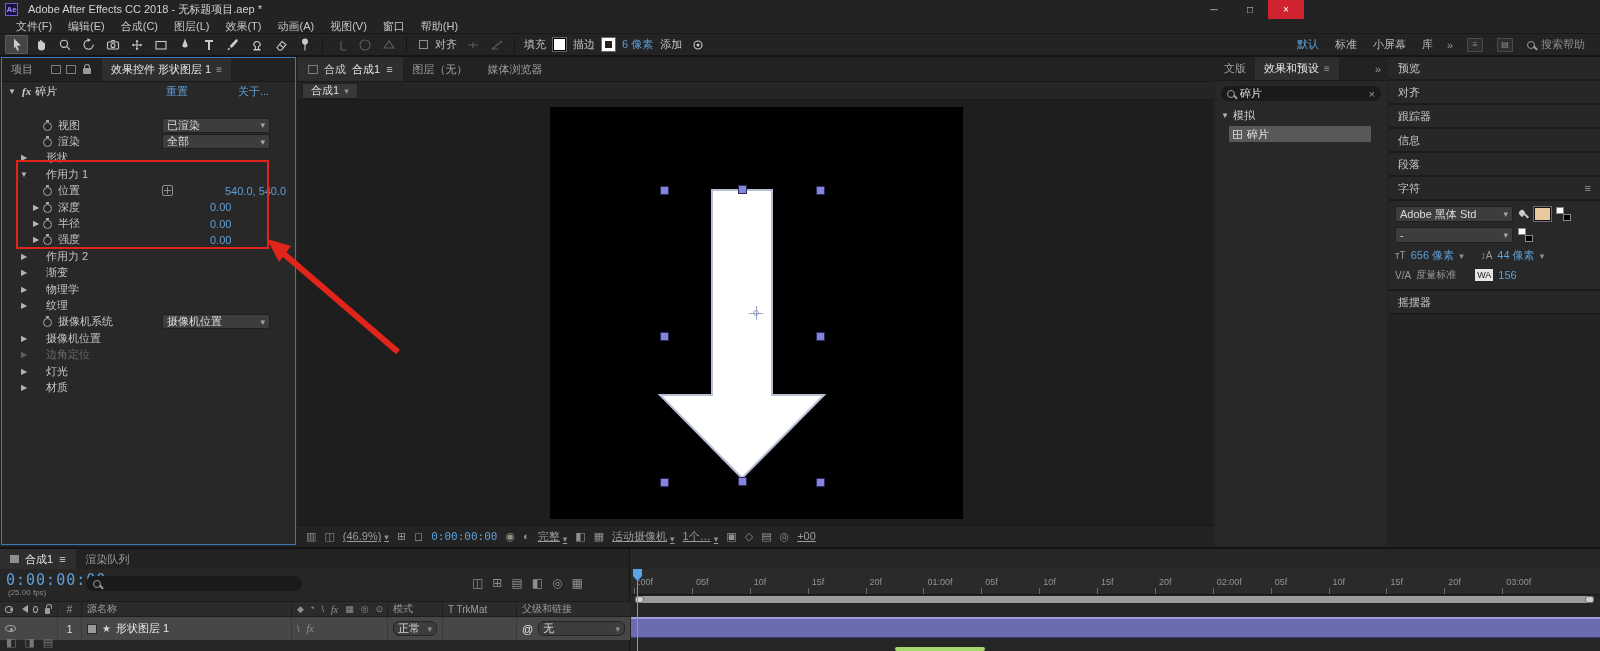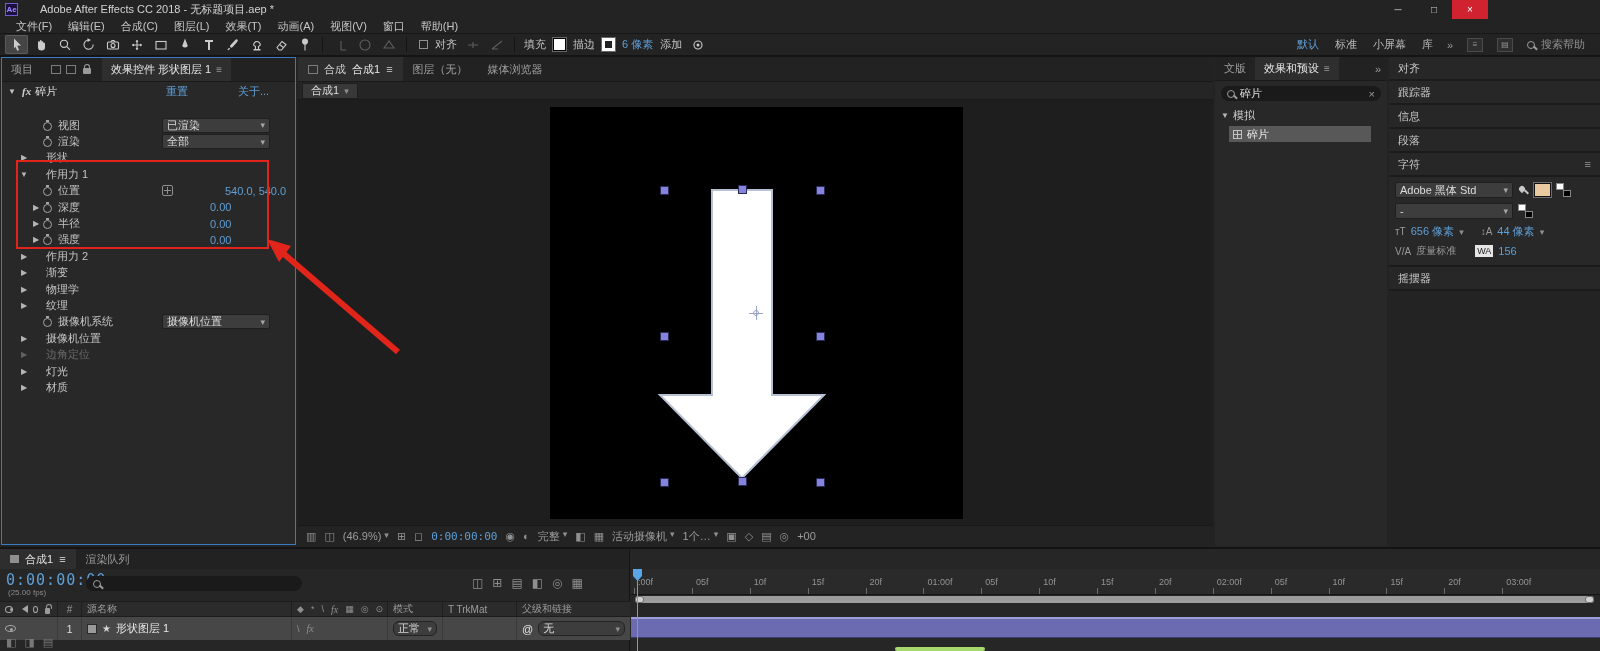--- a/index.html
+++ b/index.html
@@ -1,21 +1,21 @@
 <!DOCTYPE html>
 <html style="--c-accent: #5f9fd6; --c-annotation: #e1251b; --c-layerbar: #6b6bb2; --c-layerbar_edge: #9d9dd8; --c-cache: #a5d96d; --c-handle: #8484de; --c-panel_outline: #3a7abf; --c-close_btn: #d1232f;"><head>
 <meta charset="utf-8">
 <style>
   *{margin:0;padding:0;box-sizing:border-box;}
   html,body{width:1600px;height:651px;background:#1a1a1a;}
   body{font-family:"Liberation Sans","DejaVu Sans",sans-serif;font-size:11px;color:#c8c8c8;overflow:hidden;}
   #app{position:relative;width:1600px;height:651px;background:#232323;overflow:hidden;}
 
   
-  .titlebar{position:absolute;left:0;top:0;width:1488px;height:19px;background:#232323;display:flex;align-items:center;gap:22px;padding-left:5px;}
+  .titlebar{position:absolute;left:0;top:0;width:1304px;height:19px;background:#232323;display:flex;align-items:center;gap:10px;padding-left:5px;}
   .ae-logo{width:13px;height:13px;background:#1d1040;color:#9d8cff;border:1px solid #6f5fd0;font-size:8px;font-weight:bold;display:flex;align-items:center;justify-content:center;}
   .tb-title{font-size:11px;color:#d2d2d2;}
   .win-controls{margin-left:auto;display:flex;height:19px;}
   .win-btn{width:36px;display:flex;align-items:center;justify-content:center;font-size:10px;color:#cfcfcf;}
   .win-btn.close{background:var(--c-close_btn);color:#fff;}
 
   
   .menubar{position:absolute;left:0;top:19px;width:1600px;height:15px;background:#232323;display:flex;align-items:center;padding-left:8px;border-bottom:1px solid #171717;}
   .menu-item{padding:0 8px;color:#c6c6c6;}
 
@@ -90,21 +90,21 @@
   .comp-tab{height:16px;background:#383838;border:1px solid #1e1e1e;display:flex;align-items:center;gap:5px;padding:0 8px;color:#dcdcdc;}
   .canvas-area{position:absolute;left:0;top:43px;right:0;bottom:21px;background:#1e1e1e;}
   .comp-box{position:absolute;left:252px;top:7px;width:413px;height:412px;background:#000;}
   .handle{position:absolute;width:7px;height:7px;background:var(--c-handle);box-shadow:0 0 0 1px #2a2a55;}
   .anchor{position:absolute;left:199px;top:199px;width:14px;height:14px;}
   .anchor::before{content:"";position:absolute;left:0;top:6.5px;width:14px;height:1px;background:#9aa4c8;}
   .anchor::after{content:"";position:absolute;left:6.5px;top:0;width:1px;height:14px;background:#9aa4c8;}
   .anchor .c{position:absolute;left:3.5px;top:3.5px;width:6px;height:6px;border:1px solid #9aa4c8;border-radius:50%;}
   .viewer-bottom{position:absolute;left:0;bottom:0;right:0;height:21px;background:#232323;border-top:1px solid #191919;display:flex;align-items:center;gap:8px;padding:0 8px;color:#9c9c9c;}
   .vicon{font-size:11px;color:#8f8f8f;flex:0 0 auto;}
-  .vb-text{display:flex;align-items:flex-start;gap:3px;white-space:nowrap;}
+  .vb-text{display:flex;align-items:flex-end;gap:3px;white-space:nowrap;text-decoration:underline;}
   .vb-caret{font-size:9px;color:#8f8f8f;}
   .vb-tc{color:var(--c-accent);font-family:"DejaVu Sans Mono",monospace;font-size:11px;}
 
   
   .fx-panel{position:absolute;left:1215px;top:57px;width:172px;height:489px;background:#282828;}
   .fxp-tabs{height:24px;display:flex;align-items:stretch;background:#222;border-bottom:1px solid #191919;}
   .fxp-tabs .ptab.active{background:#2e2e2e;}
   .fxp-tabs .ovf{margin-left:auto;align-self:center;padding-right:6px;}
   .fx-search{margin:5px 6px 4px;height:15px;background:#1a1a1a;border-radius:8px;display:flex;align-items:center;gap:5px;padding:0 6px;color:#e2e2e2;}
   .fx-search .clear{margin-left:auto;color:#9a9a9a;}
@@ -612,20 +612,23 @@
     </div>
     <div class="fx-item">
       <span class="grid-ic"></span>
       <span>碎片</span>
     </div>
   </div>
 
   <div class="side-col">
     <div>
 
+    <div class="side-row">
+          <span>预览</span>
+        </div>
         <div class="side-row">
           <span>对齐</span>
         </div>
         <div class="side-row">
           <span>跟踪器</span>
         </div>
         <div class="side-row">
           <span>信息</span>
         </div>
         <div class="side-row">

